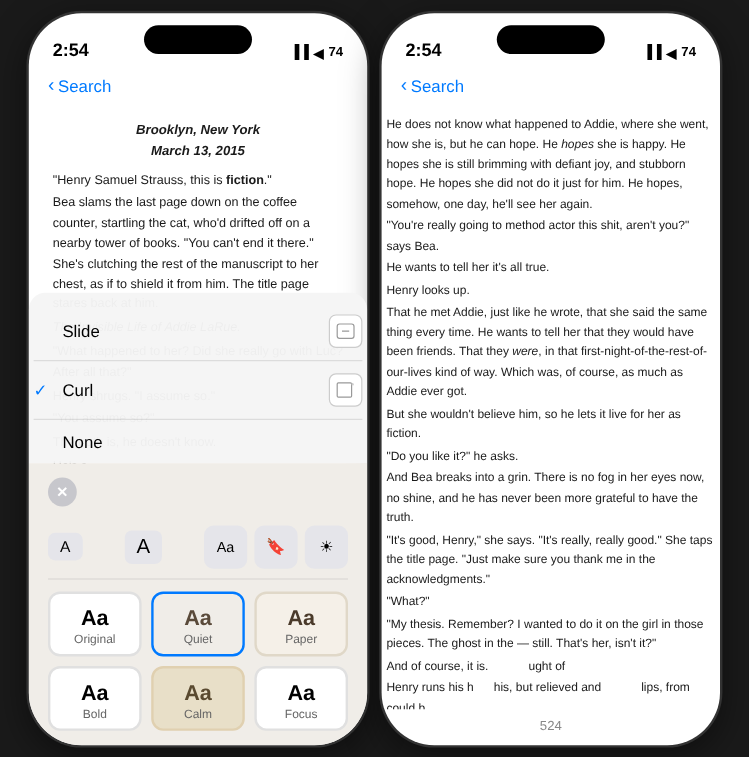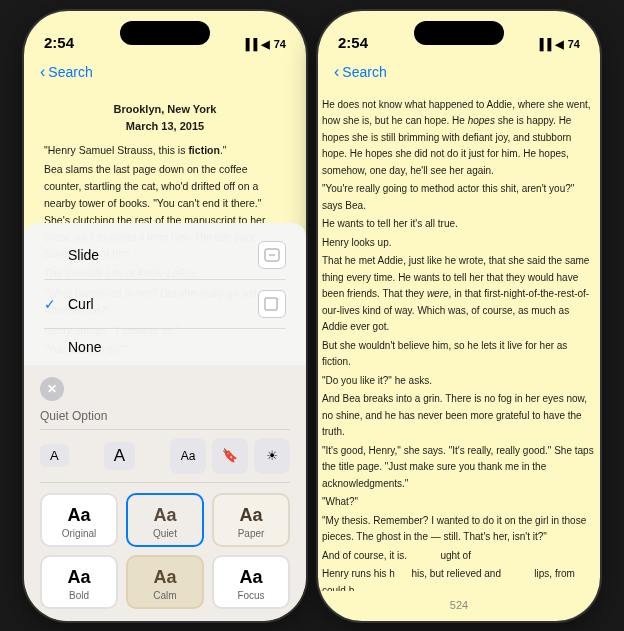--- a/index.html
+++ b/index.html
@@ -16,21 +16,21 @@
 
     .phones-container {
       display: flex;
       gap: 12px;
       align-items: center;
     }
 
     .phone {
       width: 282px;
       height: 610px;
-      background: #fef9c3;
+      background: #ffffff;
       border-radius: 44px;
       overflow: hidden;
       position: relative;
       box-shadow: 0 0 0 2px #333, 0 8px 30px rgba(0,0,0,0.5);
     }
 
     
     .dynamic-island {
       position: absolute;
       top: 10px;
@@ -107,20 +107,21 @@
       bottom: 0;
       padding: 12px 20px;
       font-size: 10.5px;
       line-height: 1.6;
       color: #1a1a1a;
       overflow: hidden;
     }
 
     .book-location {
       text-align: center;
+      font-style: italic;
       font-weight: 600;
       margin-bottom: 6px;
       font-size: 11px;
     }
 
     .chapter-num {
       text-align: center;
       font-size: 32px;
       font-weight: 300;
       color: #2244aa;
@@ -337,21 +338,21 @@
         <p>The truth is, he doesn't know.</p>
         <p>He's s</p>
         <p>scribe th</p>
         <p>them in</p>
         <p>hands b</p>
       </div>
     </div>
 
     <div class="overlay-panel">
 
-      <div style="background: rgba(245,245,245,0.97); border-radius: 14px 14px 0 0; padding: 8px 20px 0;">
+      <div style="background: rgba(245,245,245,0.97); border-radius: 14px 14px 0 0; padding: 8px 4px 0;">
         <div class="slide-option-row">
           <div class="slide-option-label">
             <span class="checkmark"></span>
             <span>Slide</span>
           </div>
           <div class="slide-option-icon">
             <svg width="16" height="14" viewBox="0 0 16 14">
               <rect x="1" y="1" width="14" height="12" rx="2" fill="none" stroke="#999" stroke-width="1"></rect>
               <path d="M5 7 L11 7" stroke="#999" stroke-width="1"></path>
             </svg>
@@ -374,21 +375,20 @@
             <span class="checkmark"></span>
             <span>None</span>
           </div>
         </div>
       </div>
 
       <div style="background: #f0ede8; padding: 8px 16px 0;">
         <div class="themes-header">
           <div class="themes-header-close">✕</div>
         </div>
-        <div style="font-size:12px; color:#666; padding-bottom:6px; border-bottom:1px solid rgba(0,0,0,0.1);">Quiet Option</div>
 
         <div class="font-controls">
           <span style="font-size:13px; background:#e5e5ea; padding:4px 10px; border-radius:6px;">A</span>
           <span style="font-size:17px; background:#e5e5ea; padding:4px 10px; border-radius:6px;">A</span>
           <div style="display:flex; gap:6px;">
             <div class="font-icon-btn" style="font-size:12px;">Aa</div>
             <div class="font-icon-btn">🔖</div>
             <div class="font-icon-btn">☀</div>
           </div>
         </div>

